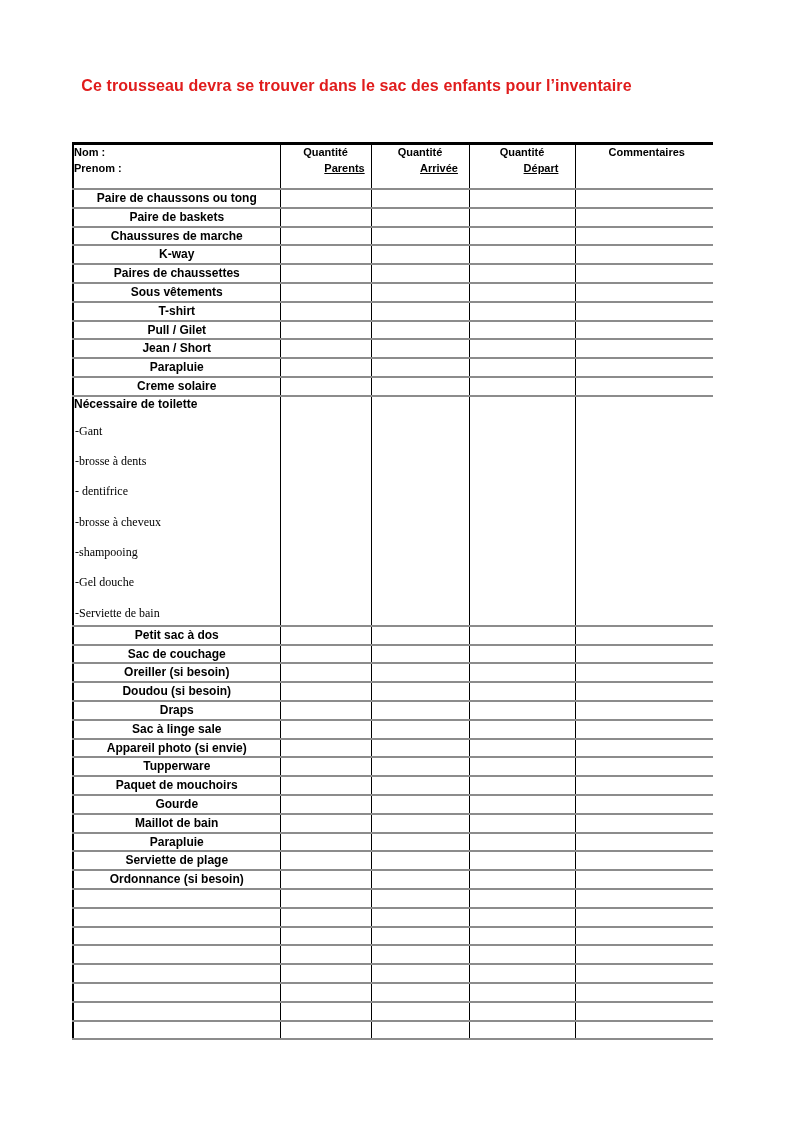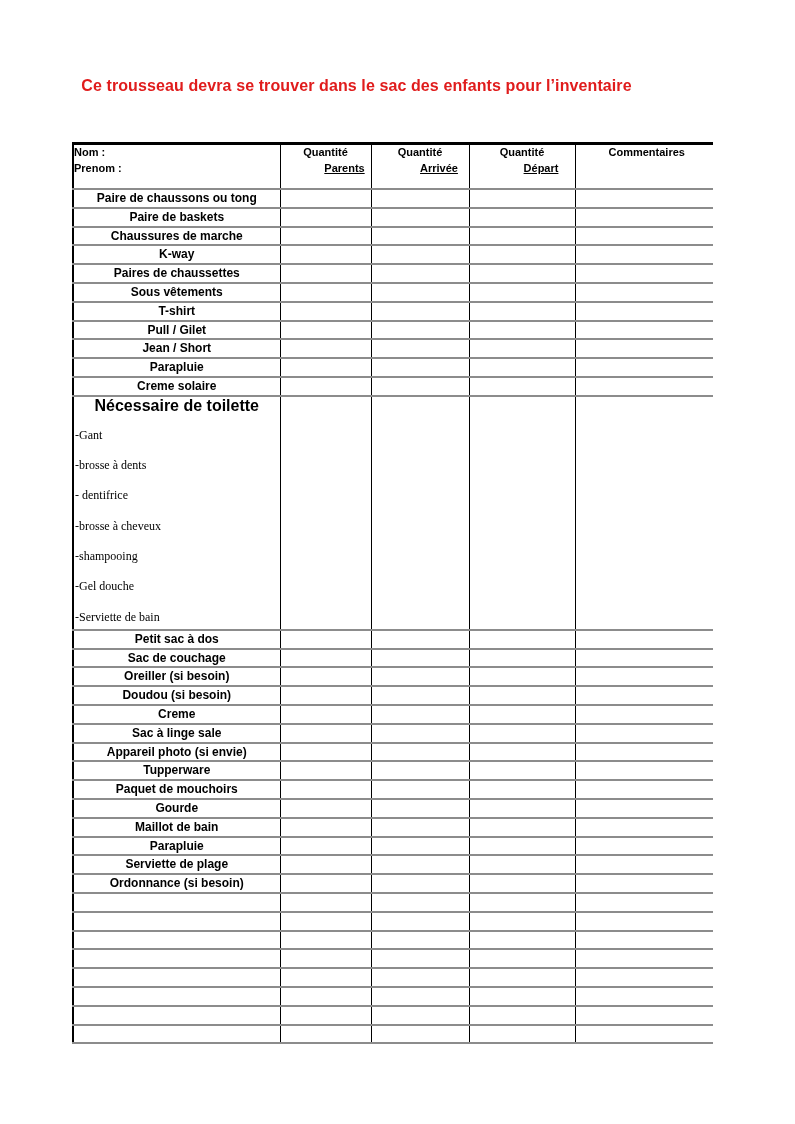--- a/index.html
+++ b/index.html
@@ -68,23 +68,22 @@
     text-align: center;
     line-height: 16.8px;
     white-space: nowrap;
   }
   td.toilette-cell {
     vertical-align: top;
     height: 202px;
     padding-top: 3px;
   }
   .toilette-label {
-    text-align: center;
     font-weight: bold;
-    font-size: 16px;
+    font-size: 12px;
     margin-bottom: 9px;
   }
   .sub-item {
     font-family: "Liberation Serif", serif;
     font-size: 12px;
     font-weight: normal;
     text-align: left;
     line-height: 23.3px;
     padding-left: 1px;
     white-space: nowrap;
@@ -245,21 +244,21 @@
           <td class="cell"></td>
         </tr>
         <tr>
           <td class="cell">Doudou (si besoin)</td>
           <td class="cell"></td>
           <td class="cell"></td>
           <td class="cell"></td>
           <td class="cell"></td>
         </tr>
         <tr>
-          <td class="cell">Creme</td>
+          <td class="cell">Draps</td>
           <td class="cell"></td>
           <td class="cell"></td>
           <td class="cell"></td>
           <td class="cell"></td>
         </tr>
         <tr>
           <td class="cell">Sac à linge sale</td>
           <td class="cell"></td>
           <td class="cell"></td>
           <td class="cell"></td>

